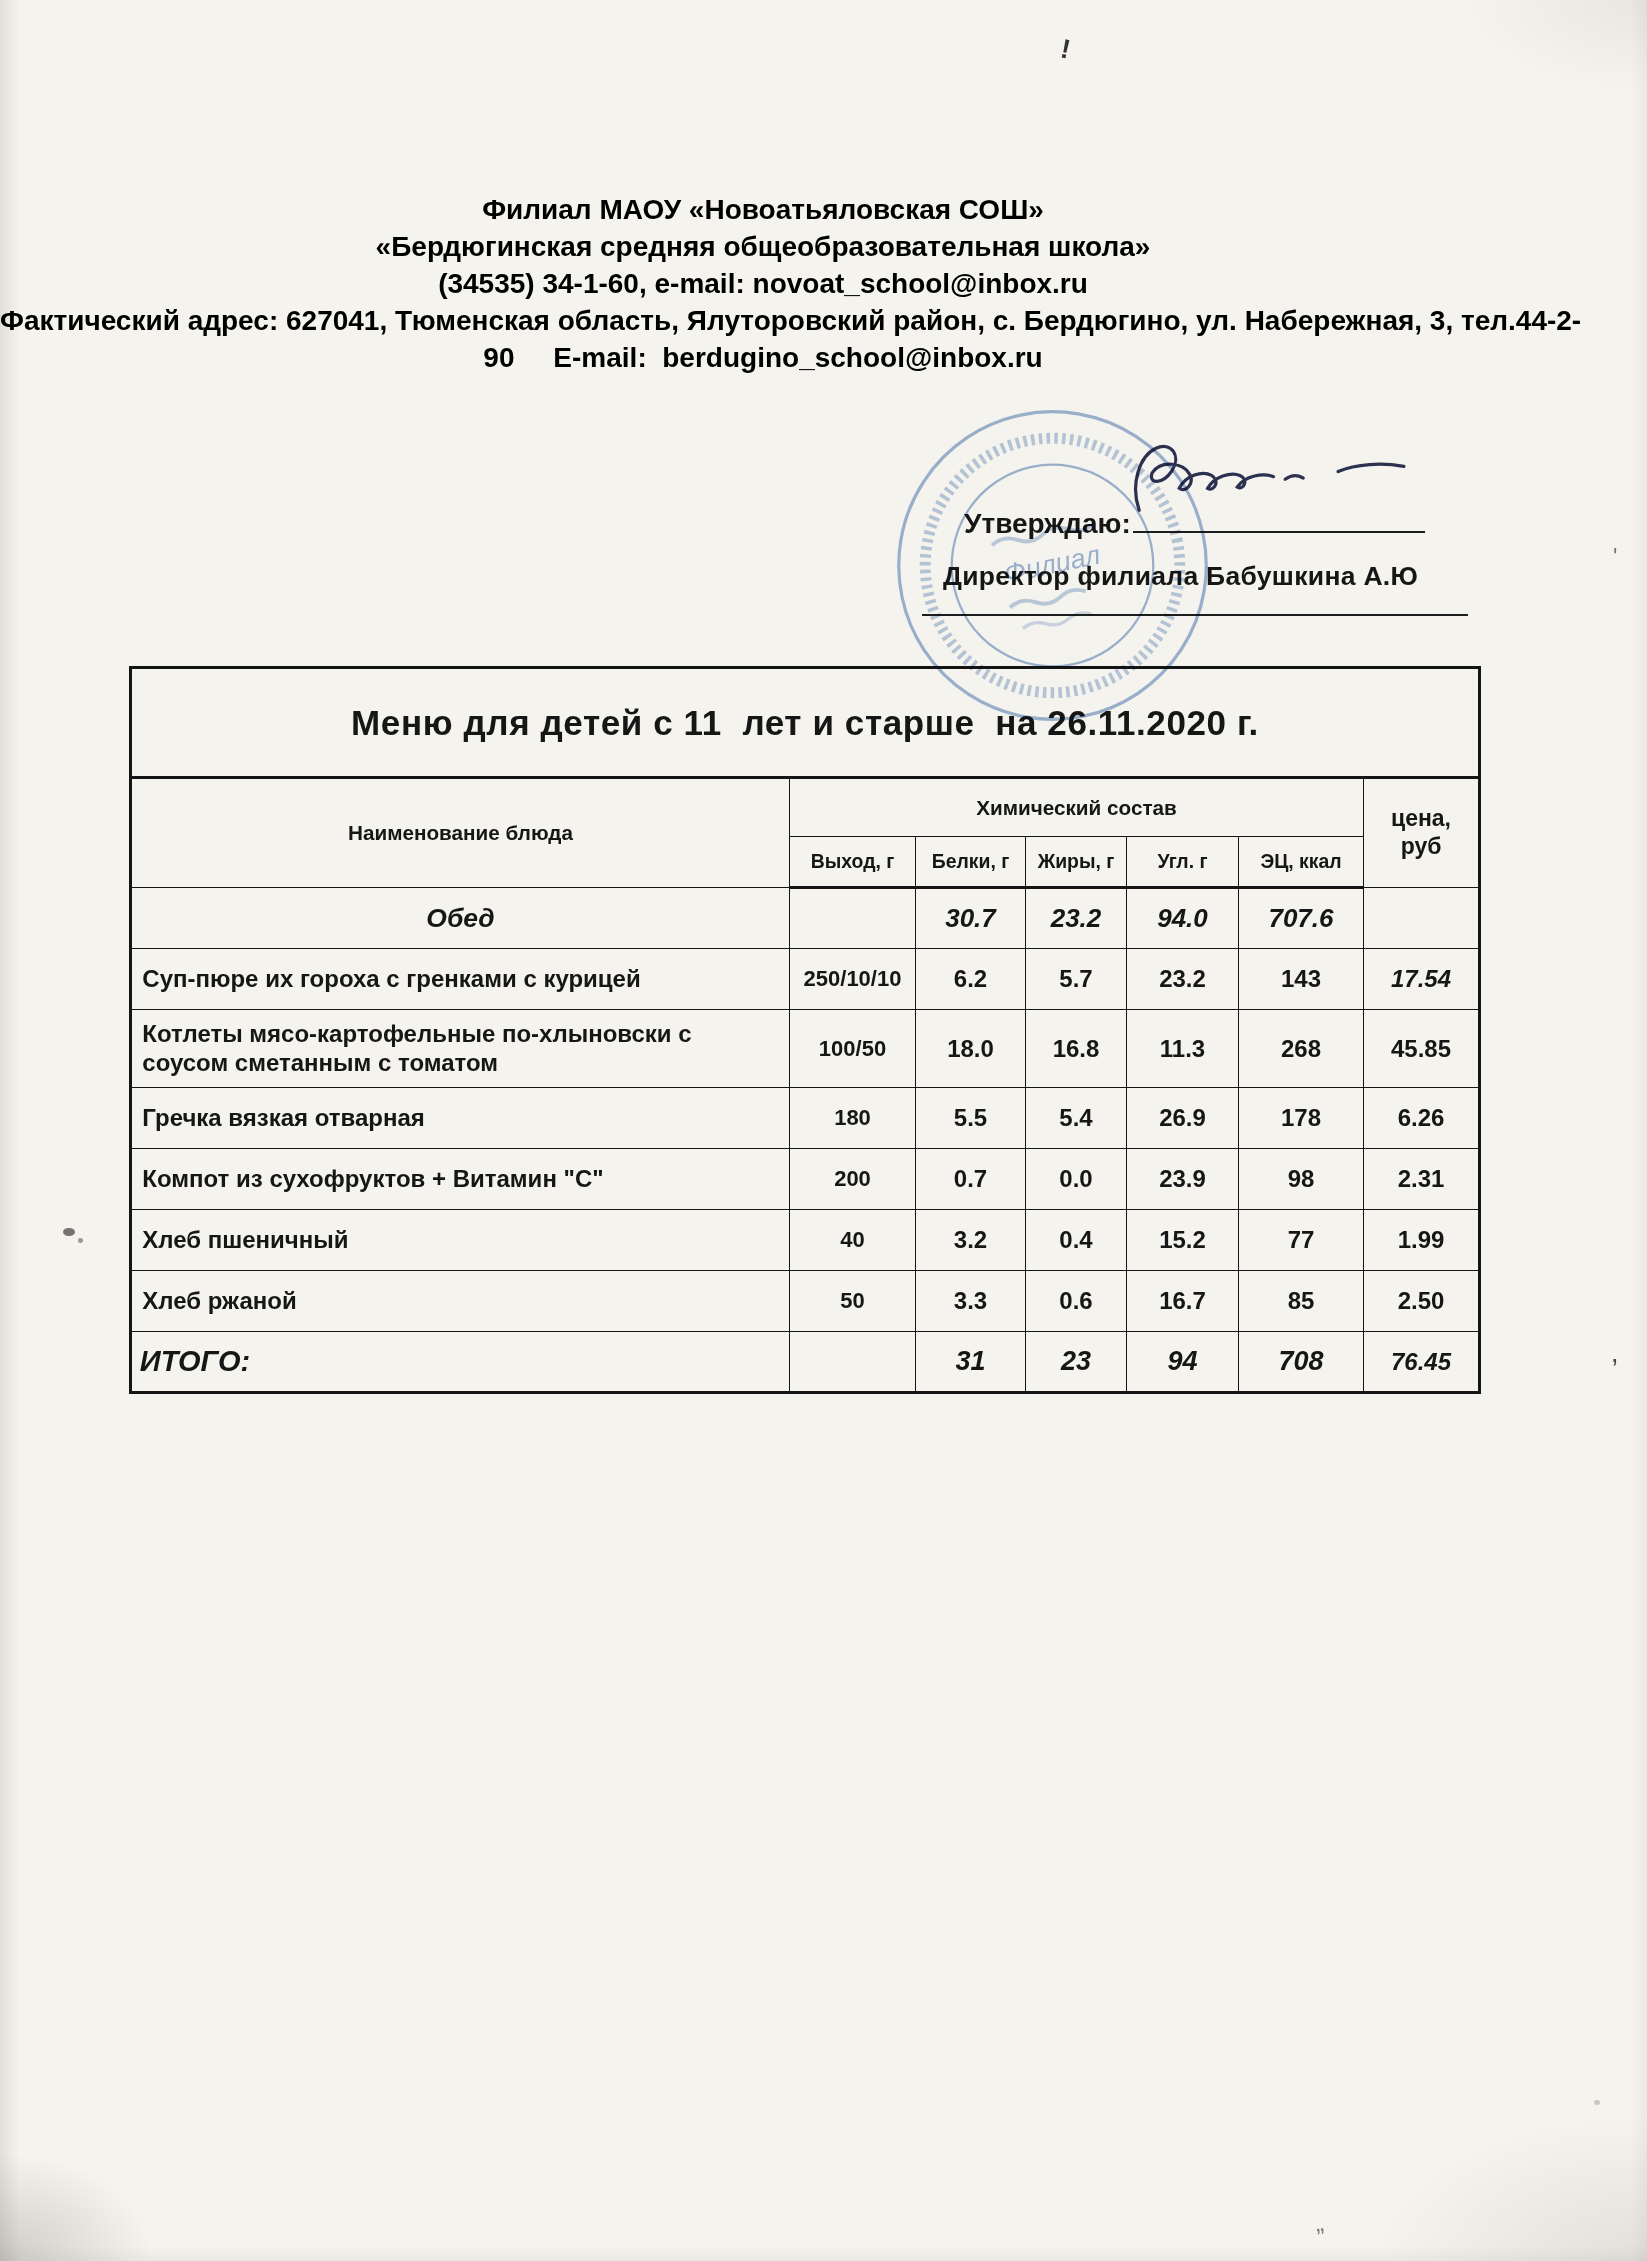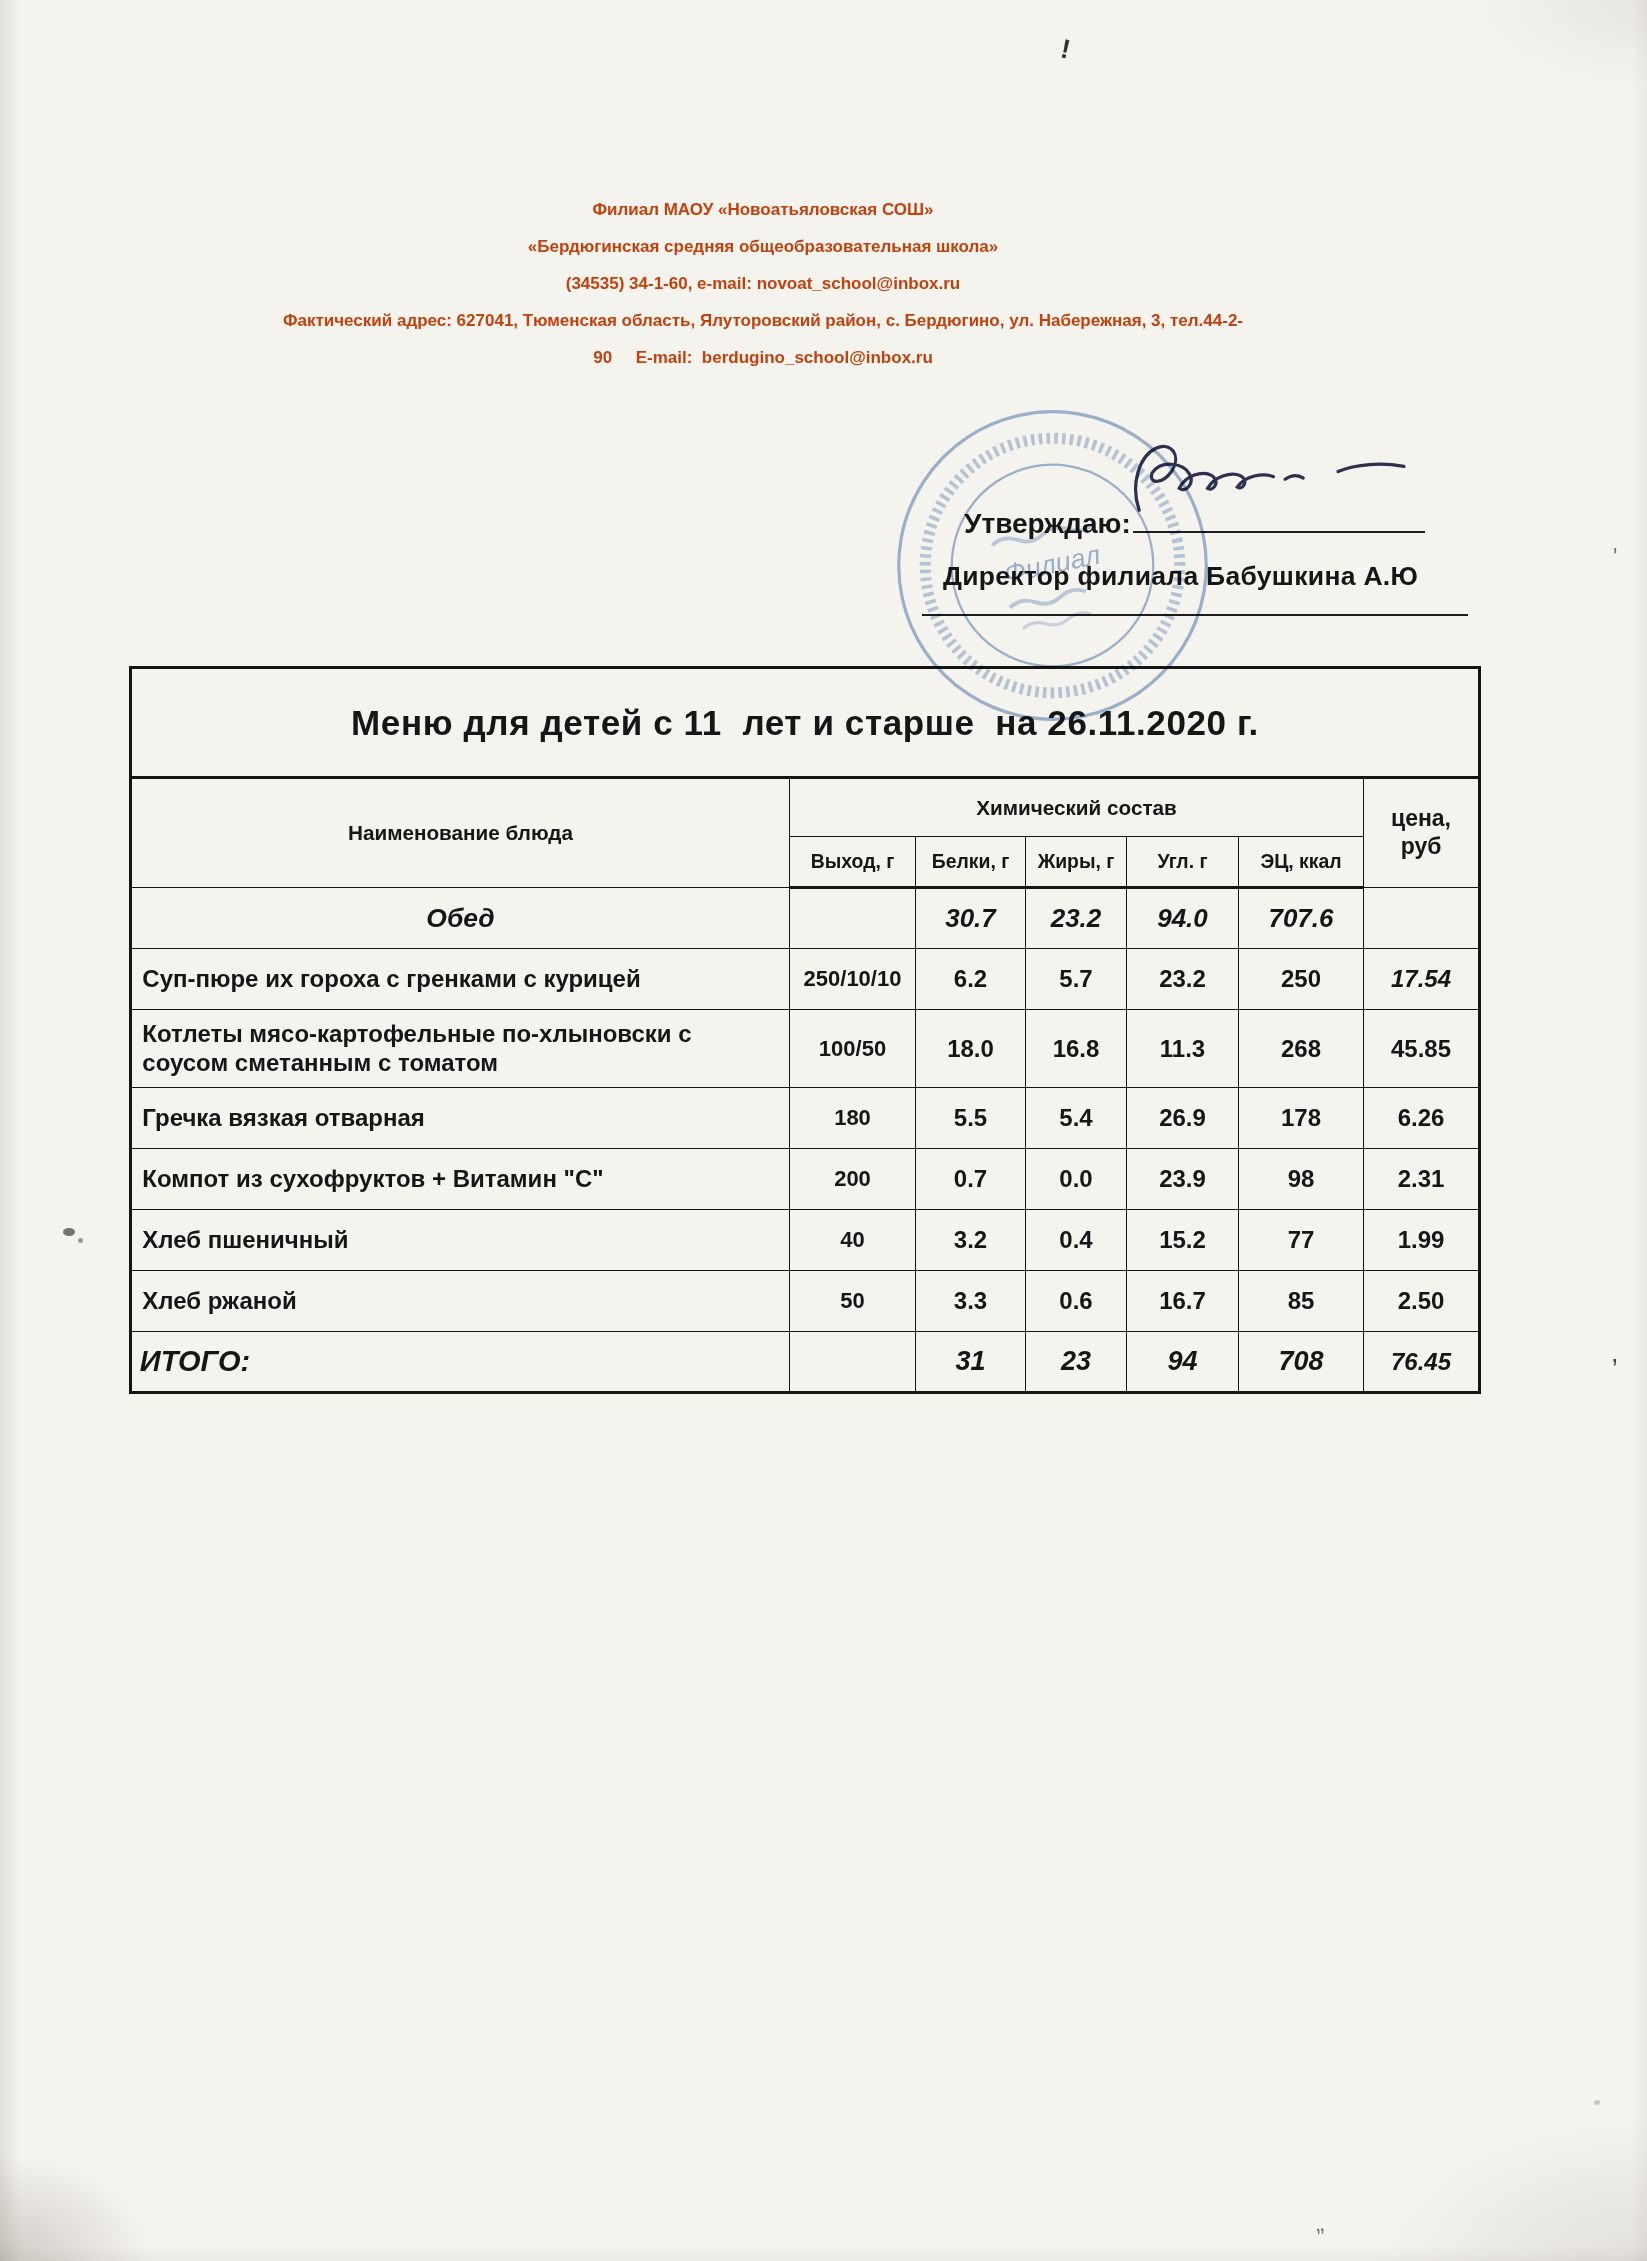--- a/index.html
+++ b/index.html
@@ -16,21 +16,21 @@
       linear-gradient(90deg, rgba(80,75,65,0.12), rgba(0,0,0,0) 19.4px),
       linear-gradient(270deg, rgba(80,75,65,0.06), rgba(0,0,0,0) 16px),
       linear-gradient(0deg, rgba(80,75,65,0.06), rgba(0,0,0,0) 16px),
       #f5f3ee;
   }
   .page { position:absolute; inset:0; }
 
   
   .doc-header {
     position:absolute; top:191px; left:0; width:1526px;
-    text-align:center; font-size:17px; font-weight:600; line-height:37px; color:#c2410c;
+    text-align:center; font-size:28px; font-weight:600; line-height:37px; color:#000000;
   }
   .doc-header p { white-space:pre; }
 
   
   .approve-row {
     position:absolute; left:964px; top:505px;
     font-size:28px; font-weight:bold; white-space:nowrap; z-index:3;
   }
   .approve-line {
     display:inline-block; width:292px; height:28px;
@@ -169,21 +169,21 @@
         <td class="section-num">707.6</td>
         <td class="c-num"></td>
       </tr>
 
       <tr class="r">
         <td class="c-dish">Суп-пюре их гороха с гренками с курицей</td>
         <td class="c-out">250/10/10</td>
         <td class="c-num">6.2</td>
         <td class="c-num">5.7</td>
         <td class="c-num">23.2</td>
-        <td class="c-num">250</td>
+        <td class="c-num">143</td>
         <td class="c-num price-italic">17.54</td>
       </tr>
 
       <tr class="r-tall">
         <td class="c-dish">Котлеты мясо-картофельные по-хлыновски с соусом сметанным с томатом</td>
         <td class="c-out">100/50</td>
         <td class="c-num">18.0</td>
         <td class="c-num">16.8</td>
         <td class="c-num">11.3</td>
         <td class="c-num">268</td>

